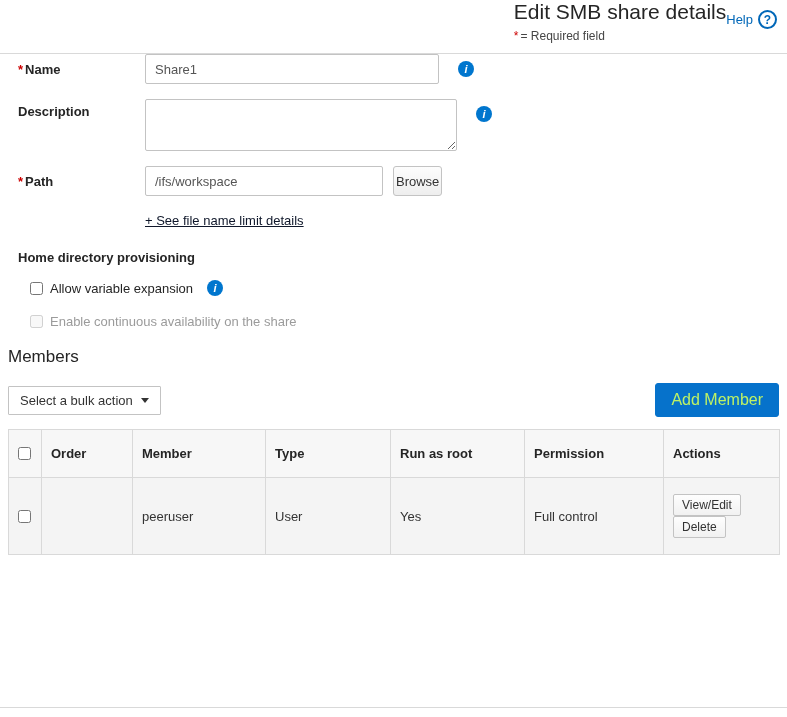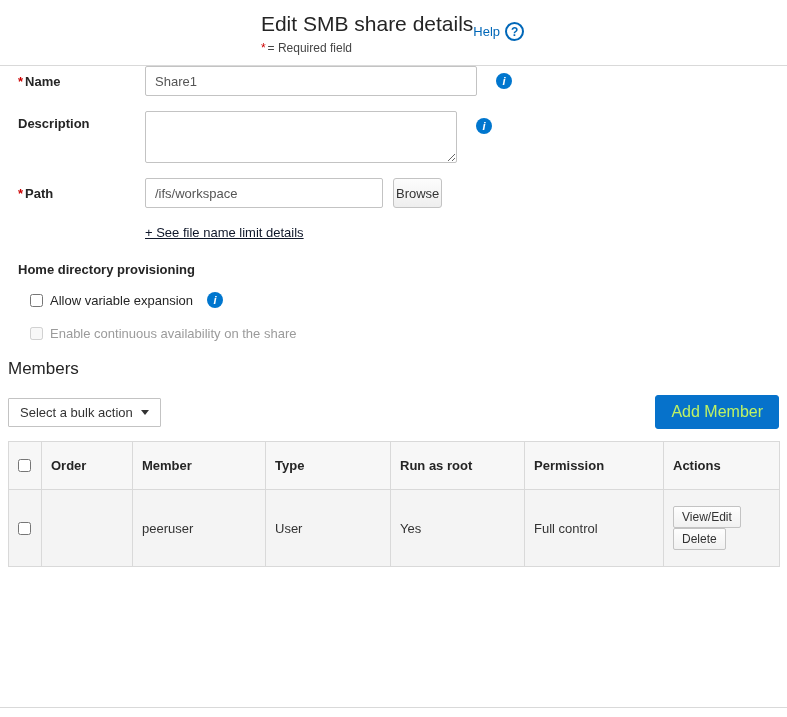--- a/index.html
+++ b/index.html
@@ -8,22 +8,22 @@
     width: 787px; height: 717px;
     background: #fff;
     font-family: "Liberation Sans", sans-serif;
     color: #252525;
     overflow: hidden;
     position: relative;
   }
 
   
   .page-header {
-    display: flex; justify-content: center; align-items: flex-start;
-    padding: 12px 10px 0 8px;
+    display: flex; justify-content: flex-end; align-items: flex-start;
+    padding: 0 10px 0 8px;
   }
   .page-title { font-size: 21px; font-weight: 400; margin: 0; color: #252525; }
   .required-note { font-size: 12px; color: #454545; margin-top: 5px; }
   .req { color: #cc0000; margin-right: 2px; }
   .help-link {
     display: flex; align-items: center; gap: 5px;
     color: #0067b8; font-size: 13px; margin-top: 10px; cursor: pointer;
   }
   .help-icon {
     width: 19px; height: 19px; border: 2px solid #0067b8; border-radius: 50%;
@@ -35,21 +35,21 @@
   
   .section-title { font-size: 17px; font-weight: 400; margin: 16px 8px 14px 8px; color: #252525; }
 
   
   .form-area { padding-left: 18px; }
   .form-row { display: flex; align-items: center; margin-bottom: 15px; }
   .form-row.top { align-items: flex-start; }
   .form-label { width: 127px; flex: 0 0 127px; font-size: 13px; font-weight: bold; color: #252525; }
   .form-row.top .form-label { margin-top: 5px; }
   .text-input {
-    width: 332px; height: 30px; border: 1px solid #c3c3c3; border-radius: 2px;
+    width: 294px; height: 30px; border: 1px solid #c3c3c3; border-radius: 2px;
     padding: 0 9px; font-size: 13px; color: #555;
     font-family: "Liberation Sans", sans-serif;
   }
   .text-area {
     width: 312px; height: 52px; border: 1px solid #c3c3c3; border-radius: 2px;
     padding: 4px 9px; font-size: 13px; color: #555; resize: both;
     font-family: "Liberation Sans", sans-serif;
   }
   .text-input.path { width: 238px; }
   .browse-btn {

